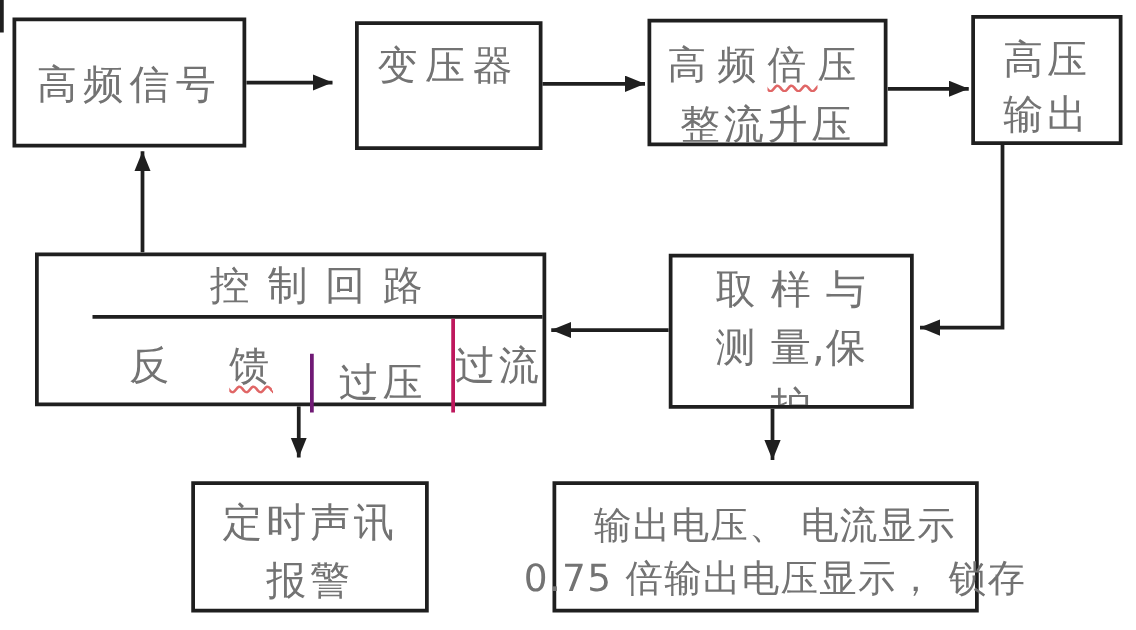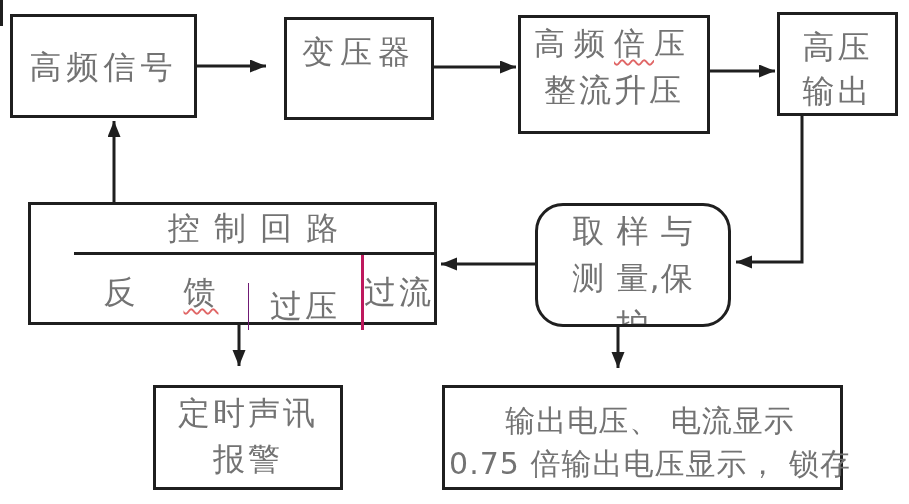--- a/index.html
+++ b/index.html
@@ -10,40 +10,40 @@
   .wires{position:absolute;left:0;top:0;width:909px;height:504px;pointer-events:none;}
   .box{
     position:absolute;border:3px solid #1f1f1f;background:#ffffff;box-sizing:border-box;
     display:flex;flex-direction:column;align-items:center;
   }
   .bl{white-space:pre;line-height:47px;font-size:32px;letter-spacing:5px;text-align:center;}
   
   .n1{left:10px;top:14px;width:187px;height:104px;justify-content:center;padding-top:2px;}
   .n2{left:284px;top:17px;width:150px;height:103px;padding-top:9px;}
   .n2 .bl{letter-spacing:6px;}
-  .n3{left:518px;top:15px;width:192px;height:119px;justify-content:flex-start;padding-top:2px;}
+  .n3{left:518px;top:15px;width:192px;height:102px;justify-content:center;padding-top:20px;}
   .n3 .l1{letter-spacing:9px;font-size:31px;}
   .n3 .l2{letter-spacing:3px;}
   .n4{left:777px;top:12px;width:121px;height:104px;justify-content:flex-end;}
   .n4 .bl{line-height:44px;letter-spacing:3px;}
   .ctrl{left:28px;top:202px;width:409px;height:123px;flex-direction:column;align-items:stretch;padding-left:43px;}
   .ctrl-header{height:59px;border-bottom:3px solid #1f1f1f;display:flex;align-items:center;justify-content:center;}
   .ctrl-header .bl{letter-spacing:2px;}
   .ctrl-cells{flex:1;display:flex;align-items:stretch;}
   .cell{display:flex;align-items:center;justify-content:center;box-sizing:border-box;}
   .cell .bl{letter-spacing:3px;}
   .c1{width:191px;}
-  .c2{width:124px;border-left:1px solid #701a75;margin-top:28px;}
+  .c2{width:124px;border-left:3px solid #701a75;margin-top:28px;}
   .c3{flex:1;border-left:3px solid #be185d;}
   .c1 .gap{display:inline-block;width:45px;}
-  .samp{left:535px;top:203px;width:196px;height:124px;overflow:hidden;padding-top:2px;border-radius:28px;}
+  .samp{left:535px;top:203px;width:196px;height:124px;overflow:hidden;padding-top:2px;}
   .samp .bl{letter-spacing:1px;}
-  .alarm{left:153px;top:385px;width:190px;height:105px;justify-content:flex-start;padding-top:2px;}
+  .alarm{left:153px;top:385px;width:190px;height:105px;justify-content:flex-end;padding-top:2px;}
   .alarm .bl{letter-spacing:3px;line-height:46px;}
-  .disp{left:442px;top:385px;width:401px;height:105px;padding-top:11px;padding-left:15px;}
+  .disp{left:442px;top:385px;width:341px;height:105px;padding-top:11px;padding-left:15px;}
   .disp .bl{font-size:30px;letter-spacing:1px;line-height:43px;}
   .squiggle{
     text-decoration-line:underline;text-decoration-style:wavy;
     text-decoration-color:#e06666;text-decoration-thickness:2px;text-underline-offset:5px;
   }
   .edge-artifact{position:absolute;left:0;top:0;width:3px;height:26px;background:#1f1f1f;}
 </style>
 </head>
 <body>
 

